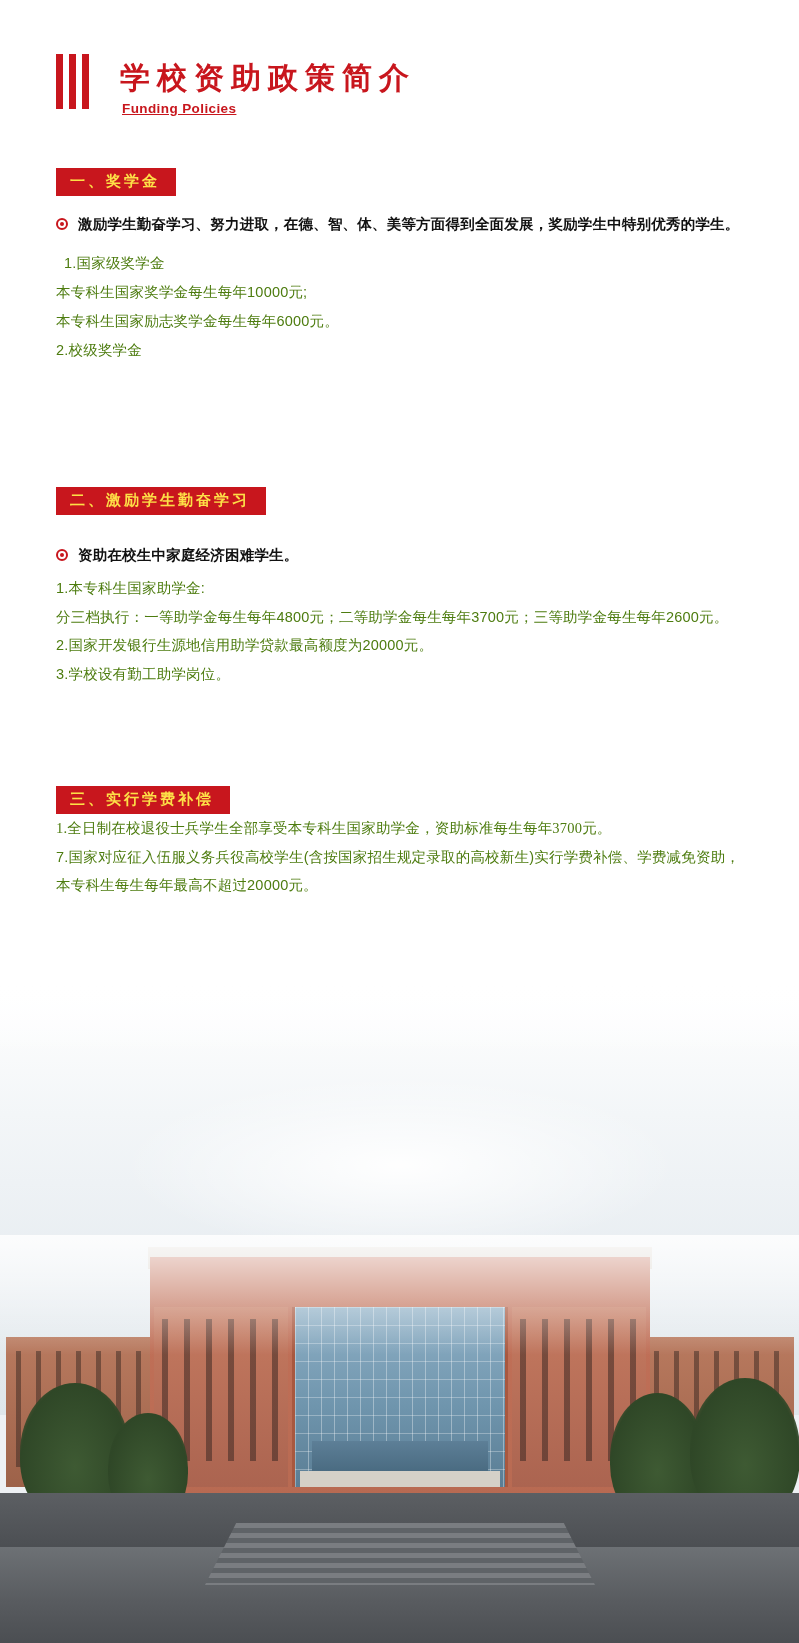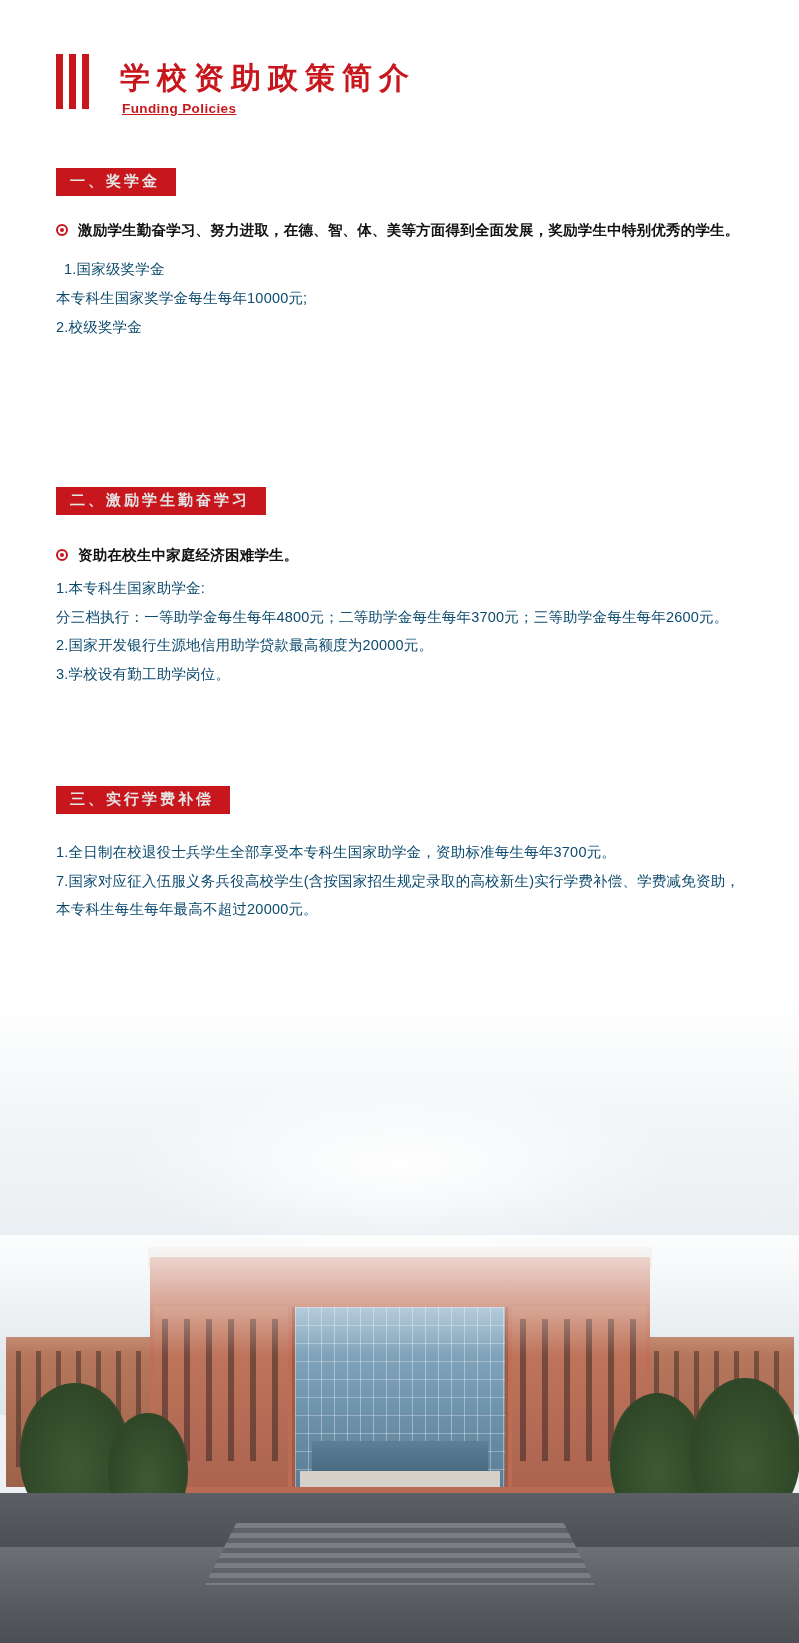--- a/index.html
+++ b/index.html
@@ -63,42 +63,42 @@
   .section {
     position: absolute;
     left: 0;
     width: 799px;
   }
   .section-head {
     position: relative;
     margin-left: 56px;
     display: inline-block;
     background: #c8161d;
-    color: #e5e5e5;
+    color: #fde047;
     font-size: 15px;
     font-weight: bold;
     letter-spacing: 3px;
     padding: 5px 16px 6px 14px;
     line-height: 1.1;
     white-space: nowrap;
   }
 
   .body-block {
     margin: 0 56px 0 56px;
   }
 
   .lead {
     position: relative;
     padding-left: 22px;
     font-size: 14.5px;
     font-weight: bold;
     line-height: 1.75;
     letter-spacing: 0.2px;
     color: #111;
-    margin-top: 22px;
+    margin-top: 16px;
   }
   .lead .dot {
     position: absolute;
     left: 0;
     top: 6px;
     width: 12px;
     height: 12px;
     border: 2px solid #c8161d;
     border-radius: 50%;
     box-sizing: border-box;
@@ -111,21 +111,21 @@
     width: 4px;
     height: 4px;
     background: #c8161d;
     border-radius: 50%;
   }
 
   .para {
     font-size: 14.5px;
     line-height: 2.0;
     letter-spacing: 0.2px;
-    color: #0c4a6e;
+    color: #4d7c0f;
     margin: 0;
   }
   .para.indent {
     padding-left: 8px;
   }
   .para.tight {
     line-height: 1.95;
   }
 
   
@@ -279,20 +279,21 @@
 
 <div class="section" style="top:168px;">
   <div class="section-head">一、奖学金</div>
   <div class="body-block">
     <div class="lead">
       <span class="dot"></span>
       <span>激励学生勤奋学习、努力进取，在德、智、体、美等方面得到全面发展，奖励学生中特别优秀的学生。</span>
     </div>
     <p class="para indent" style="margin-top:12px;">1.国家级奖学金</p>
     <p class="para">本专科生国家奖学金每生每年10000元;</p>
+    <p class="para">本专科生国家励志奖学金每生每年6000元。</p>
     <p class="para">2.校级奖学金</p>
   </div>
 </div>
 
 <div class="section" style="top:487px;">
   <div class="section-head">二、激励学生勤奋学习</div>
   <div class="body-block">
     <div class="lead" style="margin-top:28px;">
       <span class="dot"></span>
       <span>资助在校生中家庭经济困难学生。</span>
@@ -300,21 +301,21 @@
     <p class="para" style="margin-top:6px;">1.本专科生国家助学金:</p>
     <p class="para tight">分三档执行：一等助学金每生每年4800元；二等助学金每生每年3700元；三等助学金每生每年2600元。</p>
     <p class="para">2.国家开发银行生源地信用助学贷款最高额度为20000元。</p>
     <p class="para">3.学校设有勤工助学岗位。</p>
   </div>
 </div>
 
 <div class="section" style="top:786px;">
   <div class="section-head">三、实行学费补偿</div>
   <div class="body-block">
-    <p class="para" style="margin-top:24px;">1.全日制在校退役士兵学生全部享受本专科生国家助学金，资助标准每生每年3700元。</p>
+    <p class="para" style="font-family:Liberation Serif, serif;">1.全日制在校退役士兵学生全部享受本专科生国家助学金，资助标准每生每年3700元。</p>
     <p class="para tight">7.国家对应征入伍服义务兵役高校学生(含按国家招生规定录取的高校新生)实行学费补偿、学费减免资助，本专科生每生每年最高不超过20000元。</p>
   </div>
 </div>
 
 <div class="photo">
   <div class="sky"></div>
   <div class="side-l"></div>
   <div class="side-r"></div>
   <div class="roof-slab"></div>
   <div class="louvers"></div>

